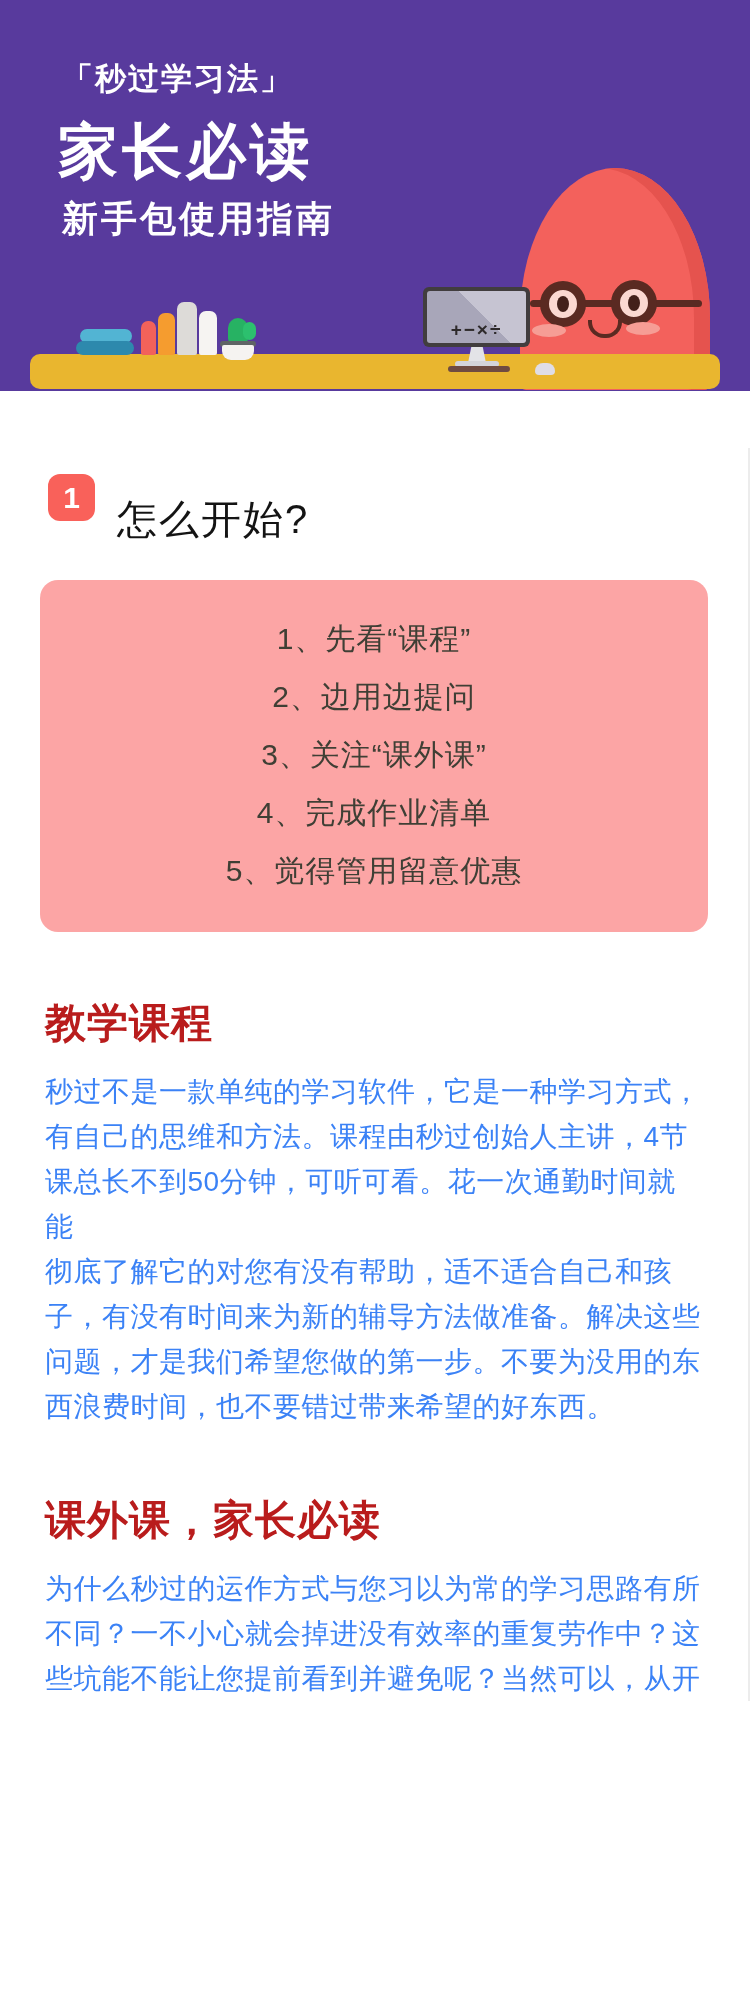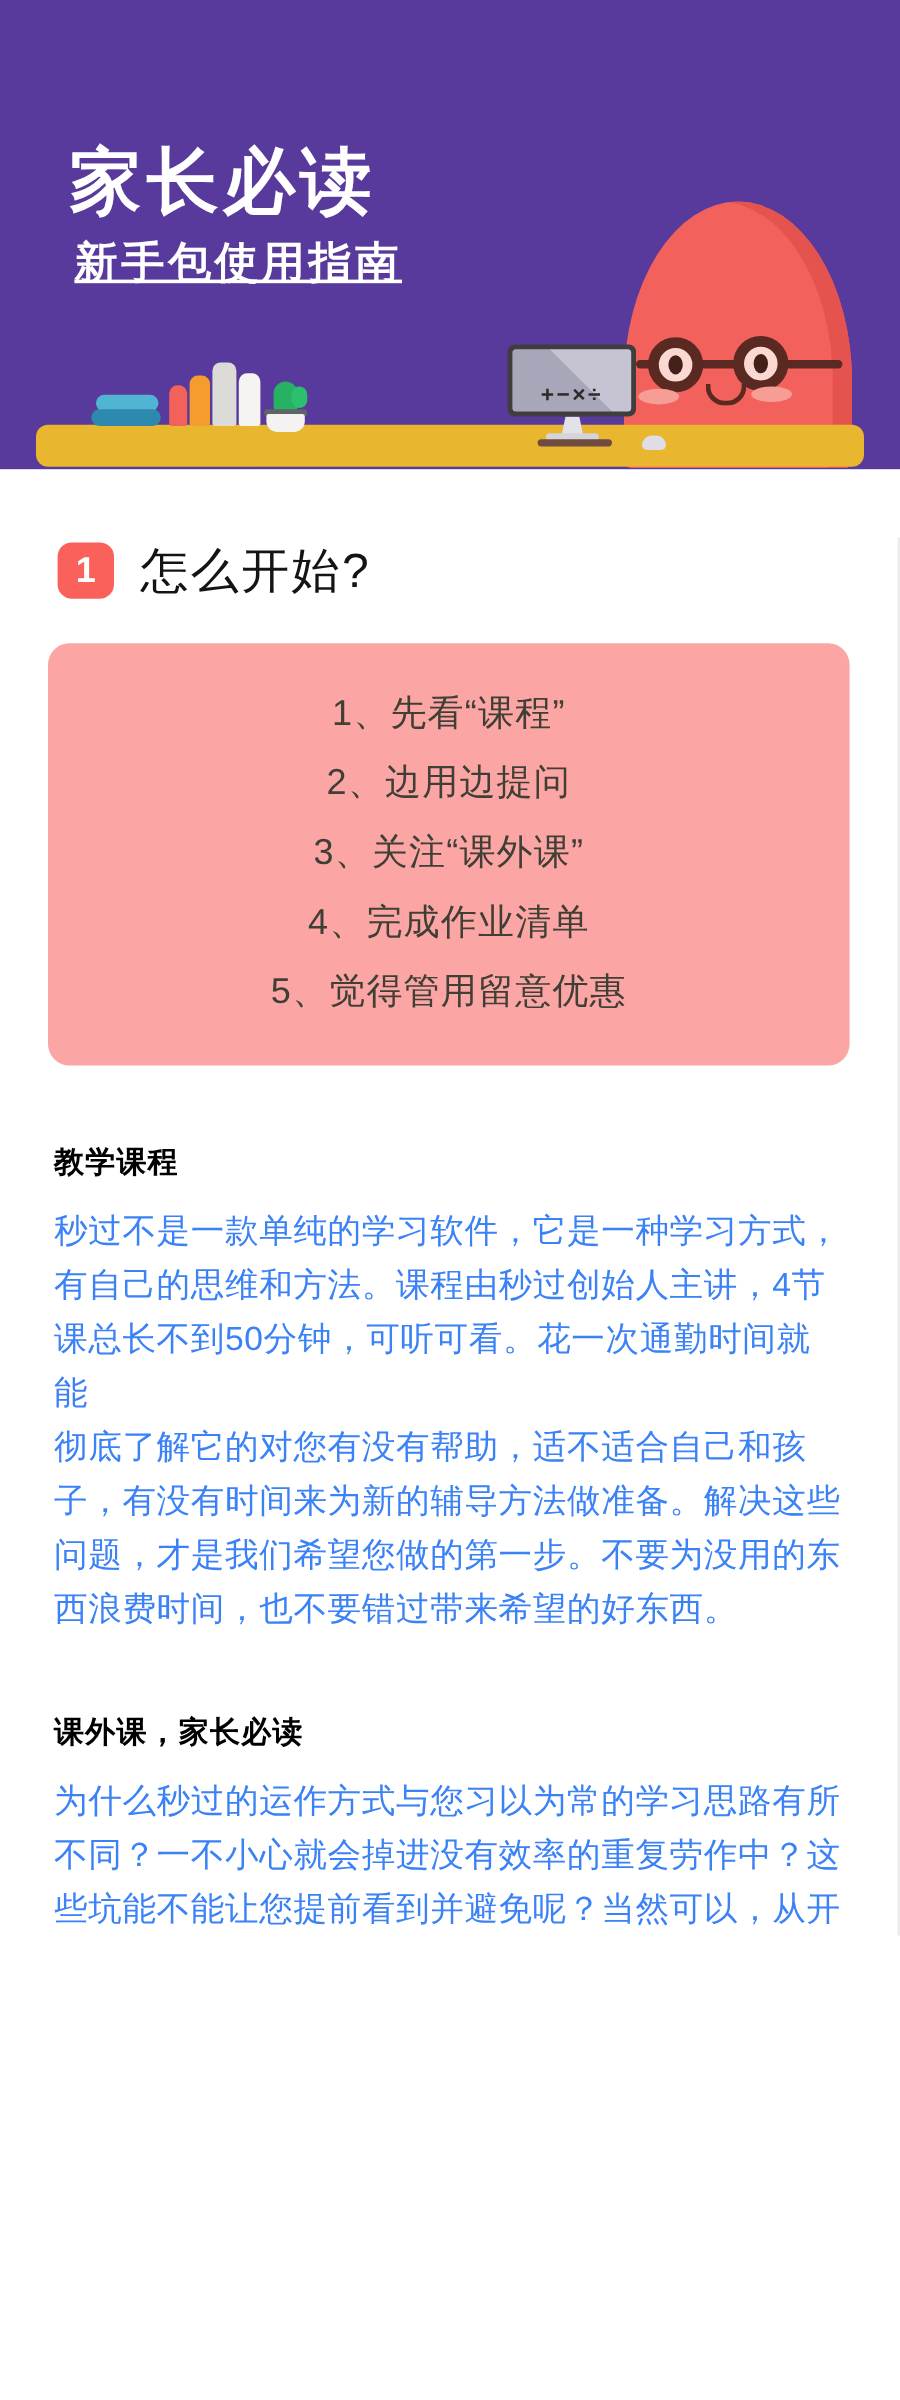--- a/index.html
+++ b/index.html
@@ -12,21 +12,21 @@
   .hero{
     position:relative;width:750px;height:391px;background:#583a9d;overflow:hidden;
   }
   .hero-tagline{
     position:absolute;left:62px;top:58px;color:#fff;font-size:31px;font-weight:600;letter-spacing:2px;
   }
   .hero-title{
     position:absolute;left:58px;top:112px;color:#fff;font-size:60px;font-weight:700;letter-spacing:4px;
   }
   .hero-subtitle{
-    position:absolute;left:62px;top:195px;color:#fff;font-size:36px;font-weight:600;letter-spacing:3px;text-decoration:underline;
+    position:absolute;left:62px;top:195px;color:#fff;font-size:36px;font-weight:600;letter-spacing:3px;
   }
   
   .mascot{position:absolute;left:520px;top:168px;width:190px;height:222px;}
   .mascot-body{
     position:absolute;inset:0;background:#f3615c;
     border-radius:95px 95px 6px 6px / 150px 150px 6px 6px;
     box-shadow:inset -16px 0 0 #e5534e;
   }
   .glasses-bar{position:absolute;left:10px;top:132px;width:172px;height:7px;background:#5a2a22;border-radius:4px;}
   .lens{
@@ -82,39 +82,40 @@
   .monitor-pad{position:absolute;left:25px;top:79px;width:62px;height:6px;background:#6f4b41;border-radius:3px;}
   .mouse{position:absolute;left:535px;top:363px;width:20px;height:12px;background:#dfdde6;border-radius:10px 10px 5px 5px;}
   
   .content{position:relative;width:750px;background:#fff;border-right:2px solid #ececec;box-sizing:border-box;}
   .sec-head{display:flex;align-items:center;margin:57px 0 0 48px;}
   .badge{
     width:47px;height:47px;border-radius:12px;background:#f9615a;flex:0 0 auto;
     display:flex;align-items:center;justify-content:center;
   }
   .badge span{color:#fff;font-size:30px;font-weight:700;}
-  .sec-title{margin-left:22px;font-size:40px;font-weight:500;color:#141414;letter-spacing:2px;}
+  .sec-title{margin-left:22px;font-size:40px;font-weight:500;color:#141414;letter-spacing:2px;margin-top:44px;}
   .steps-box{
     margin:33px 40px 0 40px;background:#fca5a5;border-radius:18px;
     padding:30px 0 32px 0;text-align:center;
     font-size:30px;line-height:58px;color:#3f3f35;letter-spacing:1px;
     white-space:pre-line;
   }
   h2.sub{
-    margin:64px 45px 0 45px;font-size:25px;font-weight:700;color:#000000;letter-spacing:1px;
+    margin:64px 45px 0 45px;font-size:41px;font-weight:700;color:#b91c1c;letter-spacing:1px;
   }
   p.body{
     margin:18px 45px 0 45px;font-size:28px;line-height:45px;color:#3b82f6;
     letter-spacing:0.5px;white-space:pre-line;
   }
 </style>
 </head>
 <body>
 
 <div class="hero">
+  <div class="hero-tagline">「秒过学习法」</div>
   <div class="hero-title">家长必读</div>
   <div class="hero-subtitle">新手包使用指南</div>
 
   <div class="mascot">
     <div class="mascot-body"></div>
     <div class="glasses-bar"></div>
     <div class="lens l">
       <div class="pupil"></div>
     </div>
     <div class="lens r">

